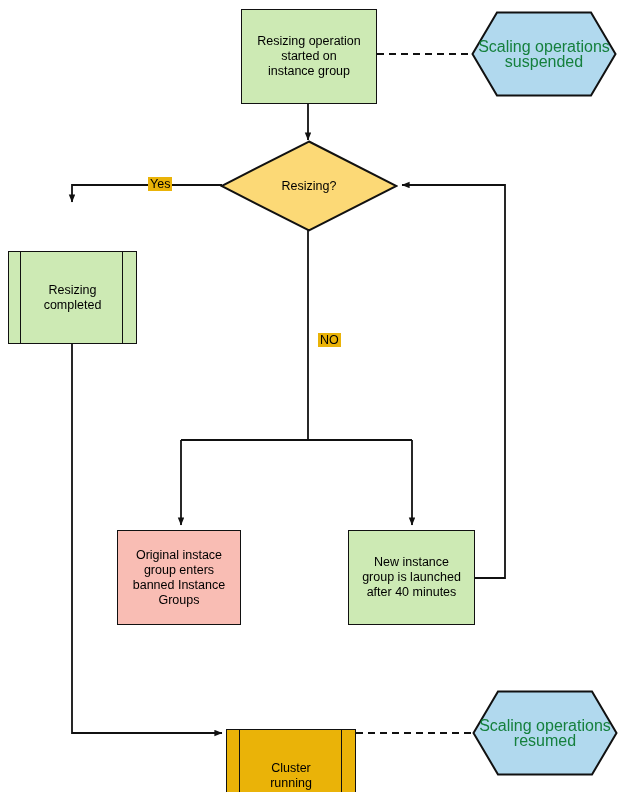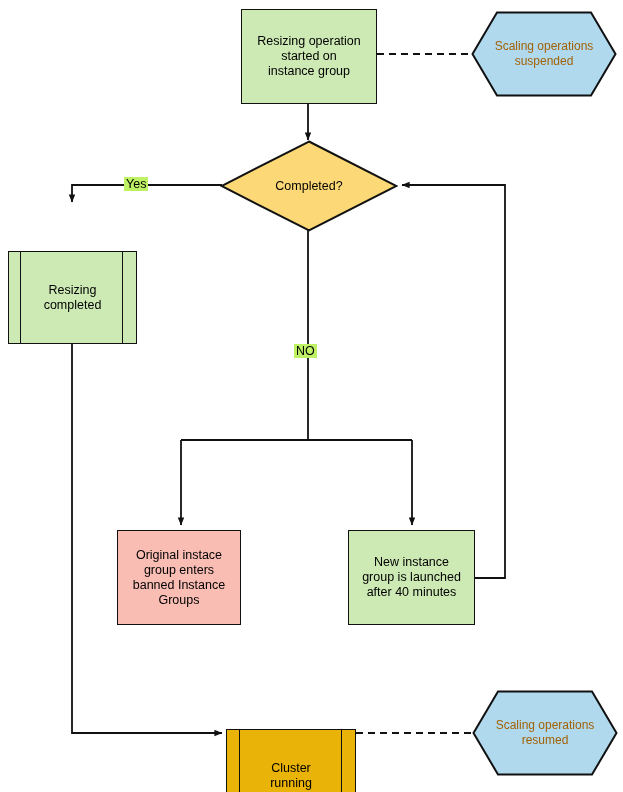--- a/index.html
+++ b/index.html
@@ -68,47 +68,48 @@
     z-index: 3;
   }
   .hexwrap svg { display: block; }
   .hexlabel {
     position: absolute;
     left: 0; right: 0; top: 0; bottom: 0;
     display: flex;
     align-items: center;
     justify-content: center;
     text-align: center;
-    font-size: 12px;
+    font-size: 16px;
     line-height: 15px;
-    color: #a16207;
+    color: #15803d;
   }
   .diamondwrap {
     position: absolute;
     z-index: 3;
   }
   .diamondwrap svg { display: block; }
   .diamondlabel {
     position: absolute;
     left: 0; right: 0; top: 0; bottom: 0;
     display: flex;
     align-items: center;
     justify-content: center;
     text-align: center;
     font-size: 12.5px;
     color: #000;
   }
   .edge-label {
     position: absolute;
     font-size: 12.5px;
     color: #000;
-    background: #bef264;
+    background: #eab308;
     padding: 0 2px;
     z-index: 4;
     white-space: nowrap;
+    margin-left: 24px;
   }
   .txt {
     white-space: pre-line;
   }
 </style>
 </head>
 <body>
 
 <div id="canvas">
 
@@ -162,21 +163,21 @@
       <polygon points="26,1.5 120,1.5 144.5,43 120,84.5 26,84.5 1.5,43" fill="#b1d9ee" stroke="#111111" stroke-width="2"></polygon>
     </svg>
     <div class="hexlabel txt">Scaling operations
 suspended</div>
   </div>
 
   <div class="diamondwrap" style="left:220px; top:140px; width:178px; height:92px;">
     <svg width="178" height="92" viewBox="0 0 178 92" xmlns="http://www.w3.org/2000/svg">
       <polygon points="89,1.5 176.5,46 89,90.5 1.5,46" fill="#fcd976" stroke="#111111" stroke-width="2"></polygon>
     </svg>
-    <div class="diamondlabel">Completed?</div>
+    <div class="diamondlabel">Resizing?</div>
   </div>
 
   <div class="proc" style="left:8px; top:208px; width:129px; height:93px; background:#cdeab4;">
     <span class="bar" style="left:11px;"></span>
     <span class="bar" style="left:113px;"></span>
     <div class="inner txt">Resizing
 completed</div>
   </div>
 
   <div class="node rect txt" style="left:117px; top:530px; width:124px; height:95px; background:#f9bdb4;">
@@ -201,15 +202,15 @@
 
   <div class="hexwrap" style="left:472px; top:690px; width:146px; height:86px;">
     <svg width="146" height="86" viewBox="0 0 146 86" xmlns="http://www.w3.org/2000/svg">
       <polygon points="26,1.5 120,1.5 144.5,43 120,84.5 26,84.5 1.5,43" fill="#b1d9ee" stroke="#111111" stroke-width="2"></polygon>
     </svg>
     <div class="hexlabel txt">Scaling operations
 resumed</div>
   </div>
 
   <div class="edge-label" style="left:124px; top:177px;">Yes</div>
-  <div class="edge-label" style="left:294px; top:344px;">NO</div>
+  <div class="edge-label" style="left:294px; top:333px;">NO</div>
 
 </div>
 
 </body></html>

